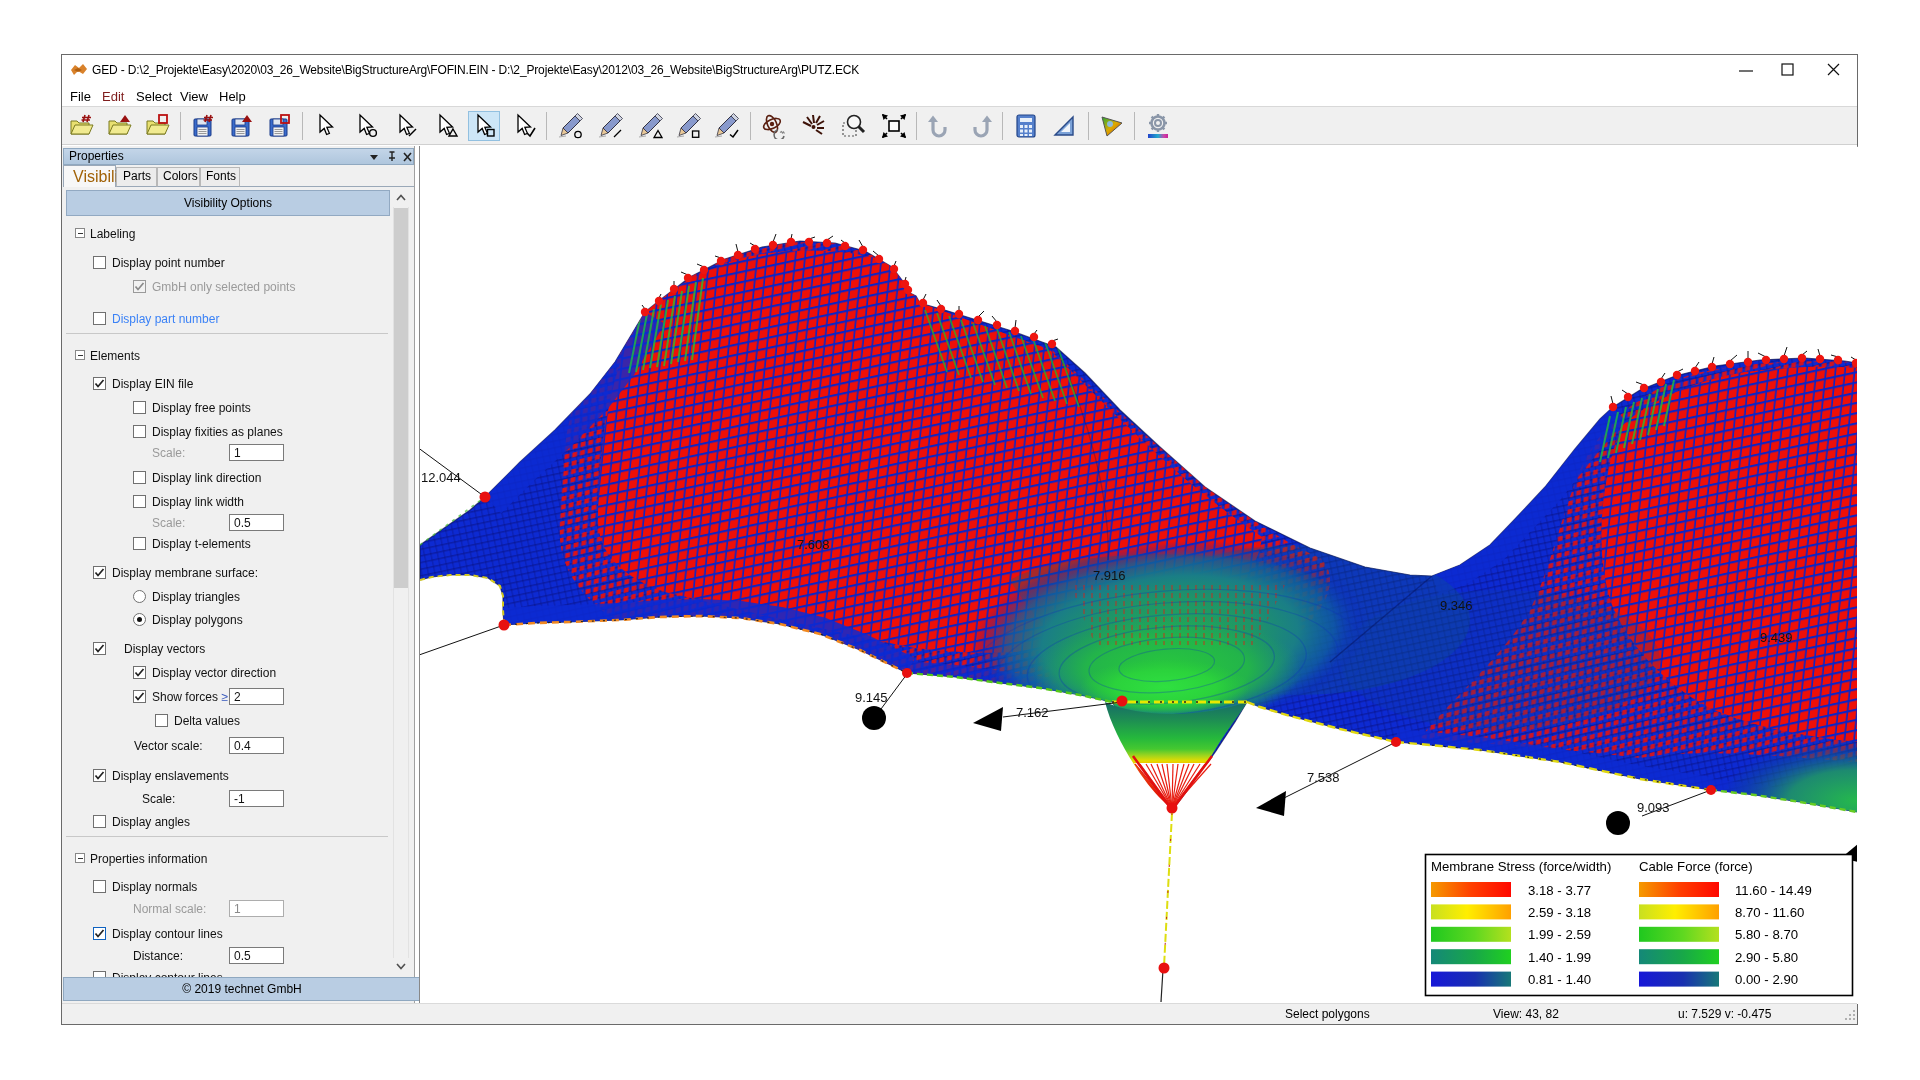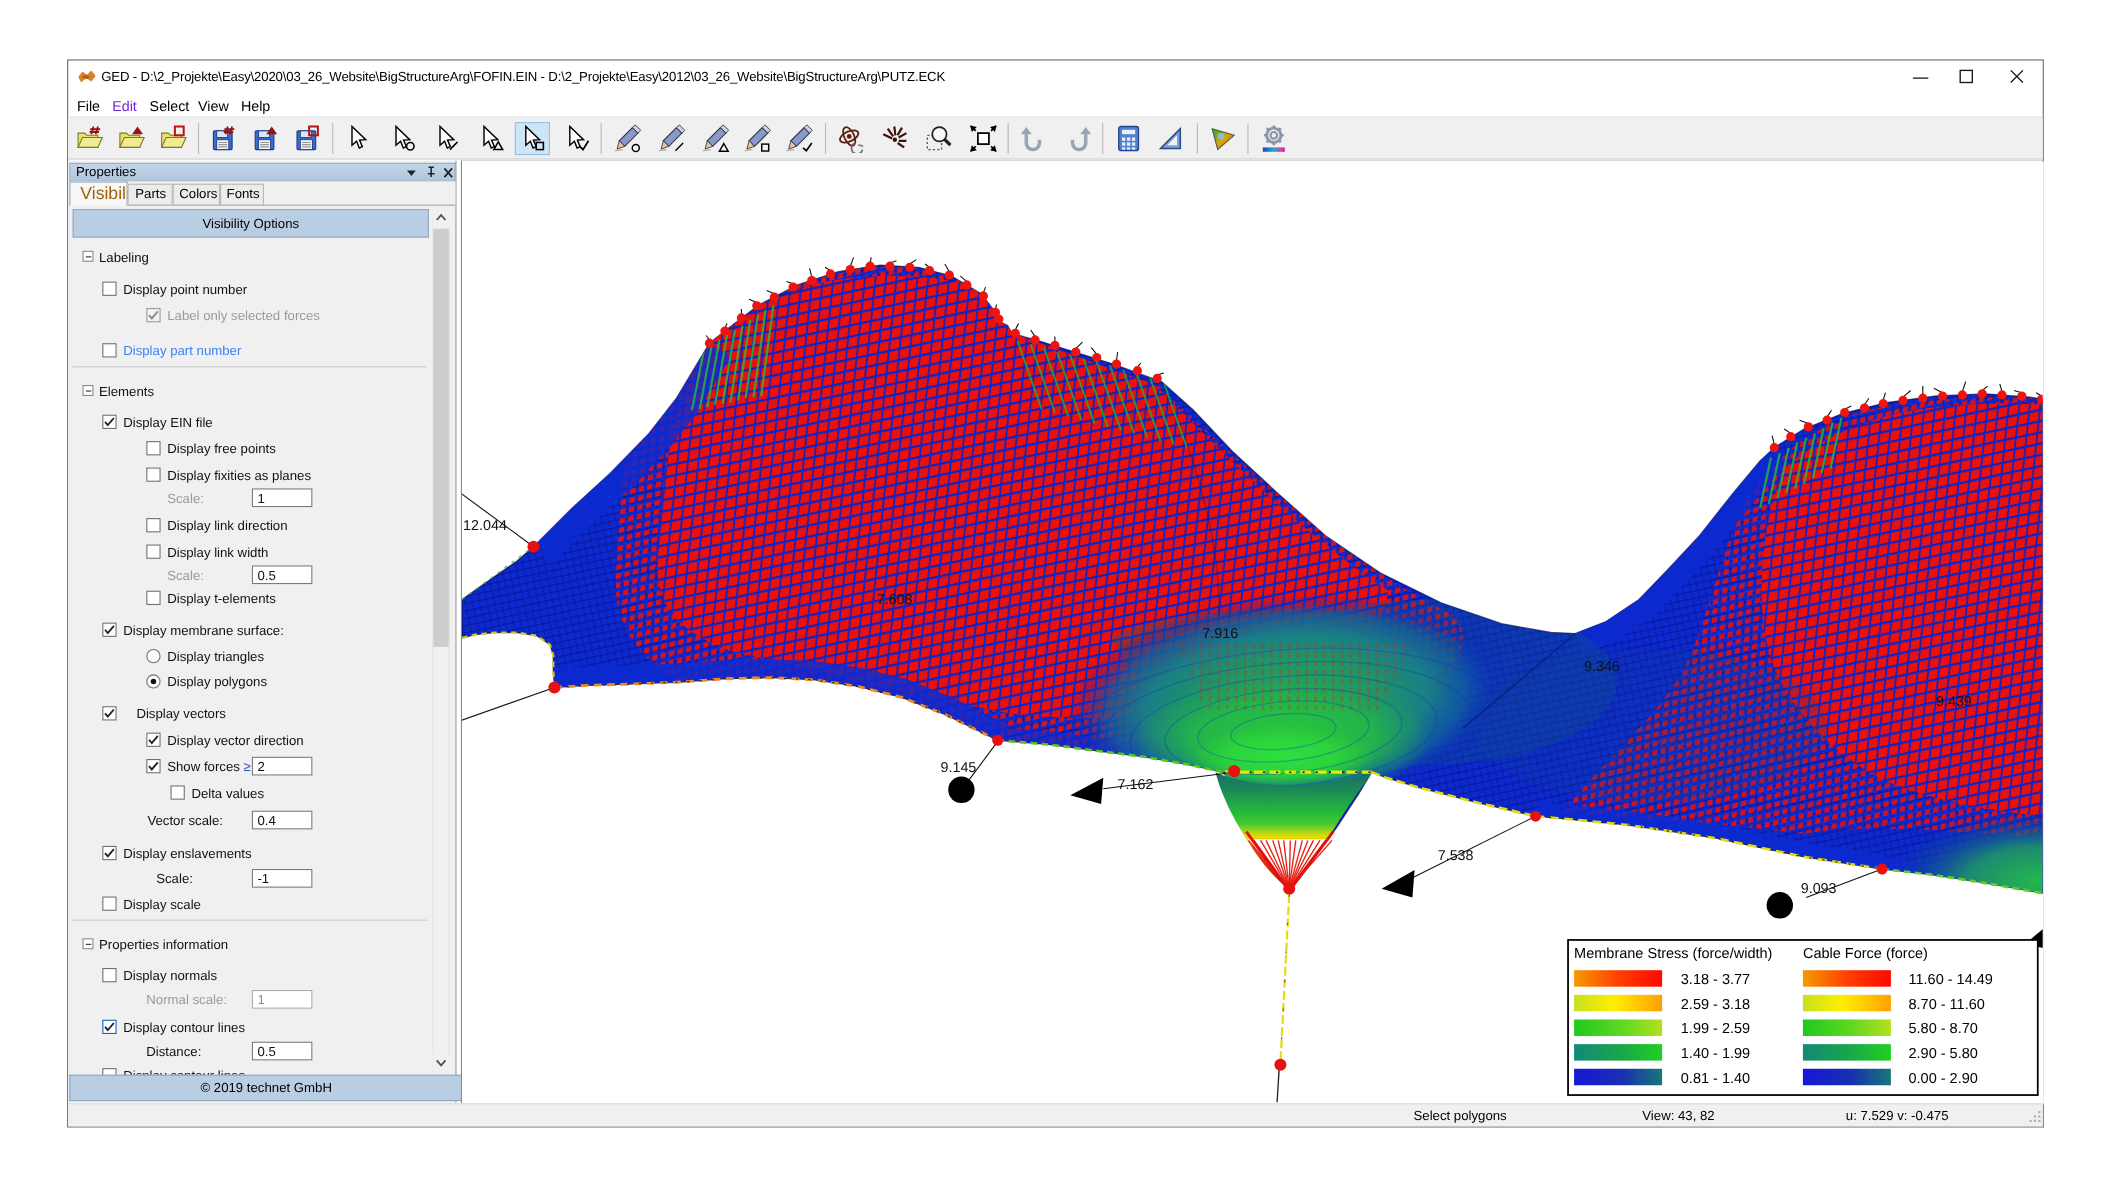--- a/index.html
+++ b/index.html
@@ -14,21 +14,21 @@
   <path d="M4,8 l4,-2 4,2 -4,2 Z" fill="#b05f10"></path>
 </svg>
 <div class="abs" style="left:92px;top:63px;font-size:12px;letter-spacing:-0.15px;color:#000">GED - D:\2_Projekte\Easy\2020\03_26_Website\BigStructureArg\FOFIN.EIN - D:\2_Projekte\Easy\2012\03_26_Website\BigStructureArg\PUTZ.ECK</div>
 <svg class="abs" style="left:1735px;top:60px" width="115" height="20" viewBox="0 0 115 20">
  <path d="M4,11 L18,11" stroke="#111" stroke-width="1.2"></path>
  <rect x="47" y="4" width="11" height="11" fill="none" stroke="#111" stroke-width="1.2"></rect>
  <path d="M93,4 L104,15 M104,4 L93,15" stroke="#111" stroke-width="1.2"></path>
 </svg>
 
 <div class="abs" style="left:70px;top:89px;font-size:13px;color:#000">File</div>
-<div class="abs" style="left:102px;top:89px;font-size:13px;color:#6d28d9">Edit</div>
+<div class="abs" style="left:102px;top:89px;font-size:13px;color:#7f1d1d">Edit</div>
 <div class="abs" style="left:136px;top:89px;font-size:13px;color:#000">Select</div>
 <div class="abs" style="left:180px;top:89px;font-size:13px;color:#000">View</div>
 <div class="abs" style="left:219px;top:89px;font-size:13px;color:#000">Help</div>
 <div class="abs" style="left:62px;top:106px;width:1795px;height:1px;background:#d8d8d8"></div>
 
 <div class="abs" style="left:62px;top:107px;width:1795px;height:38px;background:#f0f0f0;border-bottom:1px solid #d0d0d0"></div>
 <div style="position:absolute;left:180px;top:112px;width:1px;height:28px;background:#b8b8b8"></div>
 <div style="position:absolute;left:302px;top:112px;width:1px;height:28px;background:#b8b8b8"></div>
 <div style="position:absolute;left:546px;top:112px;width:1px;height:28px;background:#b8b8b8"></div>
 <div style="position:absolute;left:750px;top:112px;width:1px;height:28px;background:#b8b8b8"></div>
@@ -320,21 +320,21 @@
       <div style="position:absolute;left:1.5px;top:3.5px;width:5px;height:1.5px;background:#333"></div>
     </div>
 <div style="position:absolute;left:90px;top:227px;font-size:12px;color:#111;white-space:nowrap">Labeling</div>
 <div style="position:absolute;left:93px;top:256px;width:13px;height:13px;background:#fff;border:1px solid #707070;"></div>
 <div style="position:absolute;left:112px;top:256px;font-size:12px;color:#111;white-space:nowrap">Display point number</div>
 <div style="position:absolute;left:133px;top:280px;width:13px;height:13px;background:#f2f2f2;border:1px solid #9a9a9a;">
       <svg width="13" height="13" viewBox="0 0 13 13" style="position:absolute;left:-1px;top:-1px">
         <path d="M2.5,6.5 L5,9.5 L10.5,3" fill="none" stroke="#8a8a8a" stroke-width="1.7"></path>
       </svg>
     </div>
-<div style="position:absolute;left:152px;top:280px;font-size:12px;color:#9a9a9a;white-space:nowrap">Label only selected forces</div>
+<div style="position:absolute;left:152px;top:280px;font-size:12px;color:#9a9a9a;white-space:nowrap">GmbH only selected points</div>
 <div style="position:absolute;left:93px;top:312px;width:13px;height:13px;background:#fff;border:1px solid #707070;"></div>
 <div style="position:absolute;left:112px;top:312px;font-size:12px;color:#3b82f6;white-space:nowrap">Display part number</div>
 <div style="position:absolute;left:66px;top:333px;width:322px;height:1px;background:#c8c8c8"></div>
 <div style="position:absolute;left:75px;top:350px;width:10px;height:10px;background:#fff;border:1px solid #888">
       <div style="position:absolute;left:1.5px;top:3.5px;width:5px;height:1.5px;background:#333"></div>
     </div>
 <div style="position:absolute;left:90px;top:349px;font-size:12px;color:#111;white-space:nowrap">Elements</div>
 <div style="position:absolute;left:93px;top:377px;width:13px;height:13px;background:#fff;border:1px solid #707070;">
       <svg width="13" height="13" viewBox="0 0 13 13" style="position:absolute;left:-1px;top:-1px">
         <path d="M2.5,6.5 L5,9.5 L10.5,3" fill="none" stroke="#222" stroke-width="1.7"></path>
@@ -392,21 +392,21 @@
 <div style="position:absolute;left:229px;top:737px;width:55px;height:17px;background:#fff;border:1px solid #7a7a7a;font-size:12px;color:#111;padding-left:4px;line-height:17px">0.4</div>
 <div style="position:absolute;left:93px;top:769px;width:13px;height:13px;background:#fff;border:1px solid #707070;">
       <svg width="13" height="13" viewBox="0 0 13 13" style="position:absolute;left:-1px;top:-1px">
         <path d="M2.5,6.5 L5,9.5 L10.5,3" fill="none" stroke="#222" stroke-width="1.7"></path>
       </svg>
     </div>
 <div style="position:absolute;left:112px;top:769px;font-size:12px;color:#111;white-space:nowrap">Display enslavements</div>
 <div style="position:absolute;left:142px;top:792px;font-size:12px;color:#111;white-space:nowrap">Scale:</div>
 <div style="position:absolute;left:229px;top:790px;width:55px;height:17px;background:#fff;border:1px solid #7a7a7a;font-size:12px;color:#111;padding-left:4px;line-height:17px">-1</div>
 <div style="position:absolute;left:93px;top:815px;width:13px;height:13px;background:#fff;border:1px solid #707070;"></div>
-<div style="position:absolute;left:112px;top:815px;font-size:12px;color:#111;white-space:nowrap">Display scale</div>
+<div style="position:absolute;left:112px;top:815px;font-size:12px;color:#111;white-space:nowrap">Display angles</div>
 <div style="position:absolute;left:66px;top:836px;width:322px;height:1px;background:#c8c8c8"></div>
 <div style="position:absolute;left:75px;top:853px;width:10px;height:10px;background:#fff;border:1px solid #888">
       <div style="position:absolute;left:1.5px;top:3.5px;width:5px;height:1.5px;background:#333"></div>
     </div>
 <div style="position:absolute;left:90px;top:852px;font-size:12px;color:#111;white-space:nowrap">Properties information</div>
 <div style="position:absolute;left:93px;top:880px;width:13px;height:13px;background:#fff;border:1px solid #707070;"></div>
 <div style="position:absolute;left:112px;top:880px;font-size:12px;color:#111;white-space:nowrap">Display normals</div>
 <div style="position:absolute;left:133px;top:902px;font-size:12px;color:#9a9a9a;white-space:nowrap">Normal scale:</div>
 <div style="position:absolute;left:229px;top:900px;width:55px;height:17px;background:#fff;border:1px solid #adadad;font-size:12px;color:#8a8a8a;padding-left:4px;line-height:17px">1</div>
 <div style="position:absolute;left:93px;top:927px;width:13px;height:13px;background:#fff;border:1.6px solid #0f62c0;">

